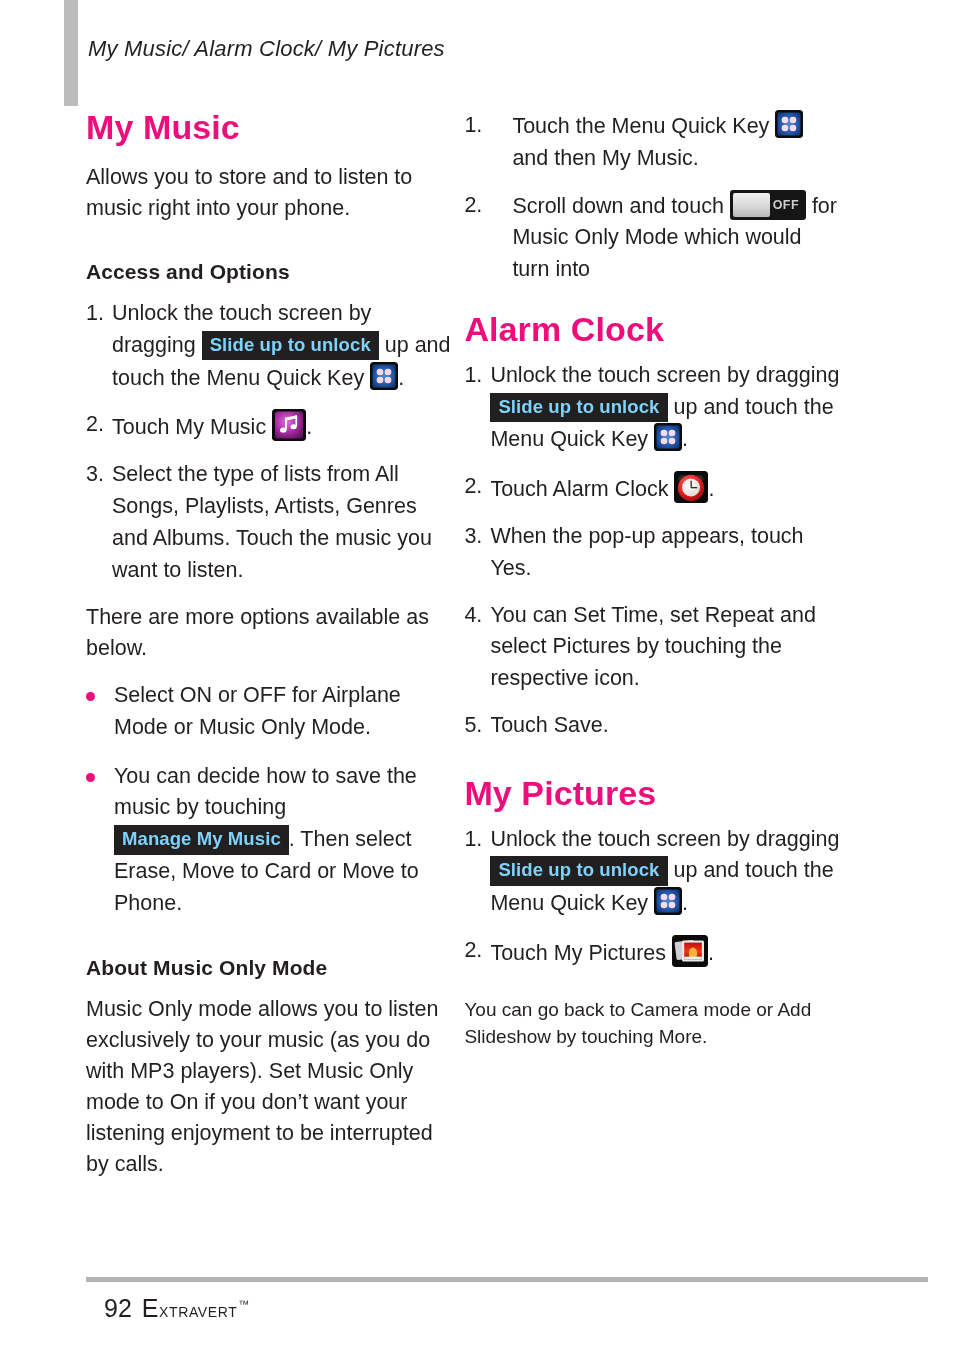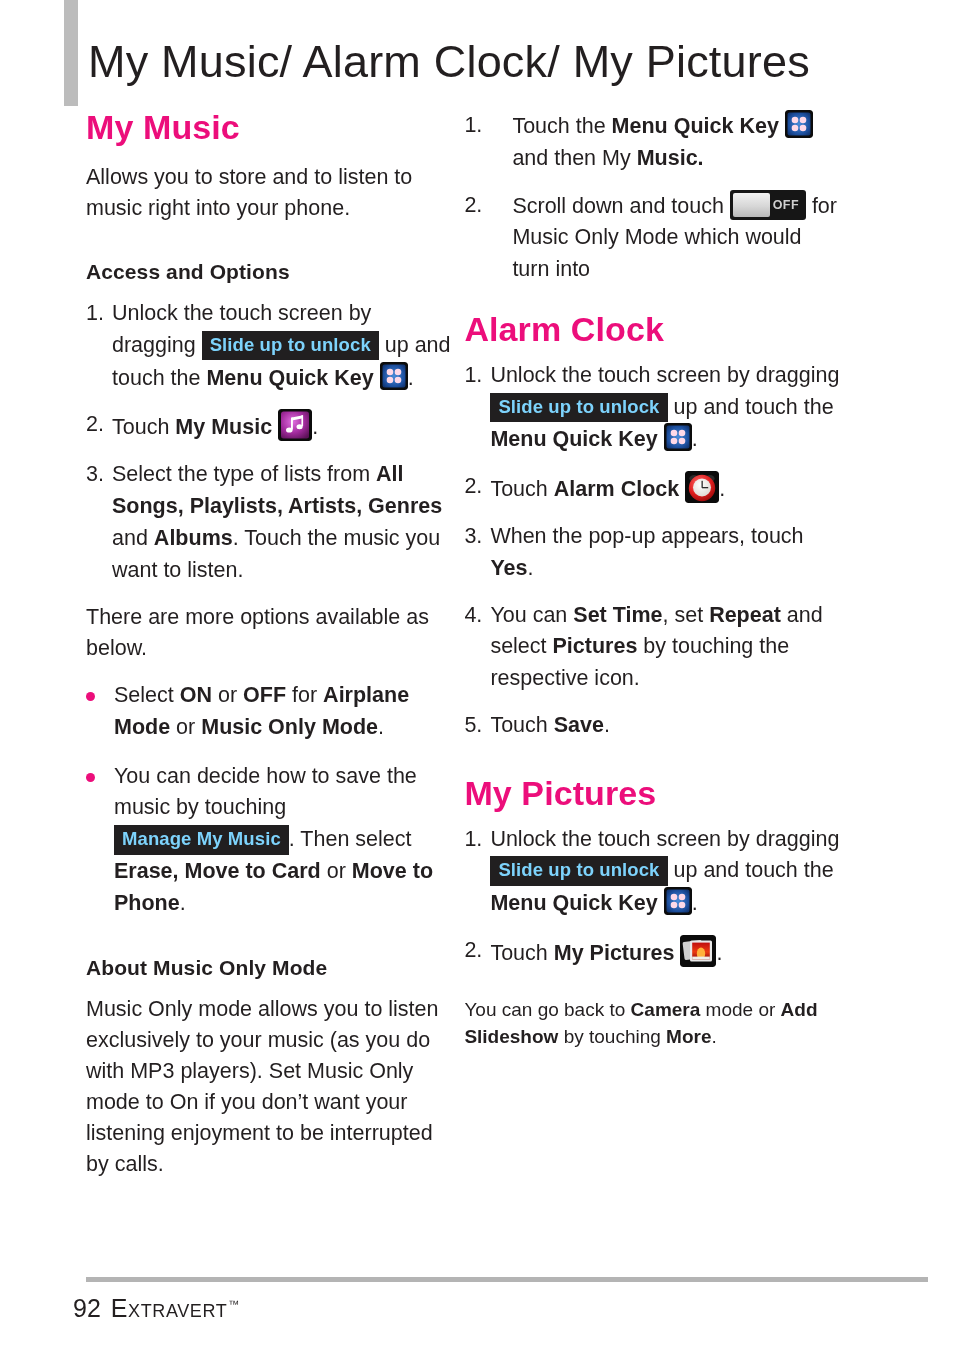--- a/index.html
+++ b/index.html
@@ -27,25 +27,26 @@
     height: 106px;
     background: #bcbcbc;
   }
 
   
   .page-header {
     position: absolute;
     left: 88px;
     top: 36px;
     width: 840px;
-    font-size: 45px;
+    font-size: 22px;
     font-weight: 400;
     letter-spacing: .2px;
     color: #231f20;
     font-family: "Liberation Sans", sans-serif;
+    font-style: italic;
   }
 
   
   .columns {
     position: absolute;
     left: 0;
     top: 110px;
     width: 842px;
     display: flex;
     gap: 0px;
@@ -108,21 +109,21 @@
   }
   .bullet .dot i {
     display: block;
     width: 9px;
     height: 9px;
     border-radius: 50%;
     background: #ec0e7b;
   }
   .bullet .txt { flex: 1 1 auto; }
 
-  b, strong { font-weight: 700; }
+  b, strong { font-weight: 400; }
 
   
   .keybadge {
     display: inline-block;
     background: #211f20;
     color: #7dd3fc;
     font-weight: 700;
     font-size: 18.5px;
     line-height: 1;
     padding: 5px 8px 6px 8px;
@@ -193,34 +194,34 @@
   .footer-rule {
     position: absolute;
     left: 86px;
     top: 1277px;
     width: 842px;
     height: 5px;
     background: #b4b4b4;
   }
   .footer {
     position: absolute;
-    left: 73px;
+    left: 104px;
     top: 1294px;
     font-size: 25px;
     color: #231f20;
     display: flex;
     align-items: baseline;
     gap: 10px;
   }
   .footer .pgno { font-size: 25px; }
   .footer .brand {
     font-size: 25px;
     letter-spacing: .6px;
   }
-  .footer .brand .sm { font-size: 18px; }
+  .footer .brand .sm { font-size: 14px; }
   .footer .tm {
     font-size: 11px;
     vertical-align: super;
     margin-left: 1px;
   }
 </style>
 </head>
 <body>
 
 <div class="page">

